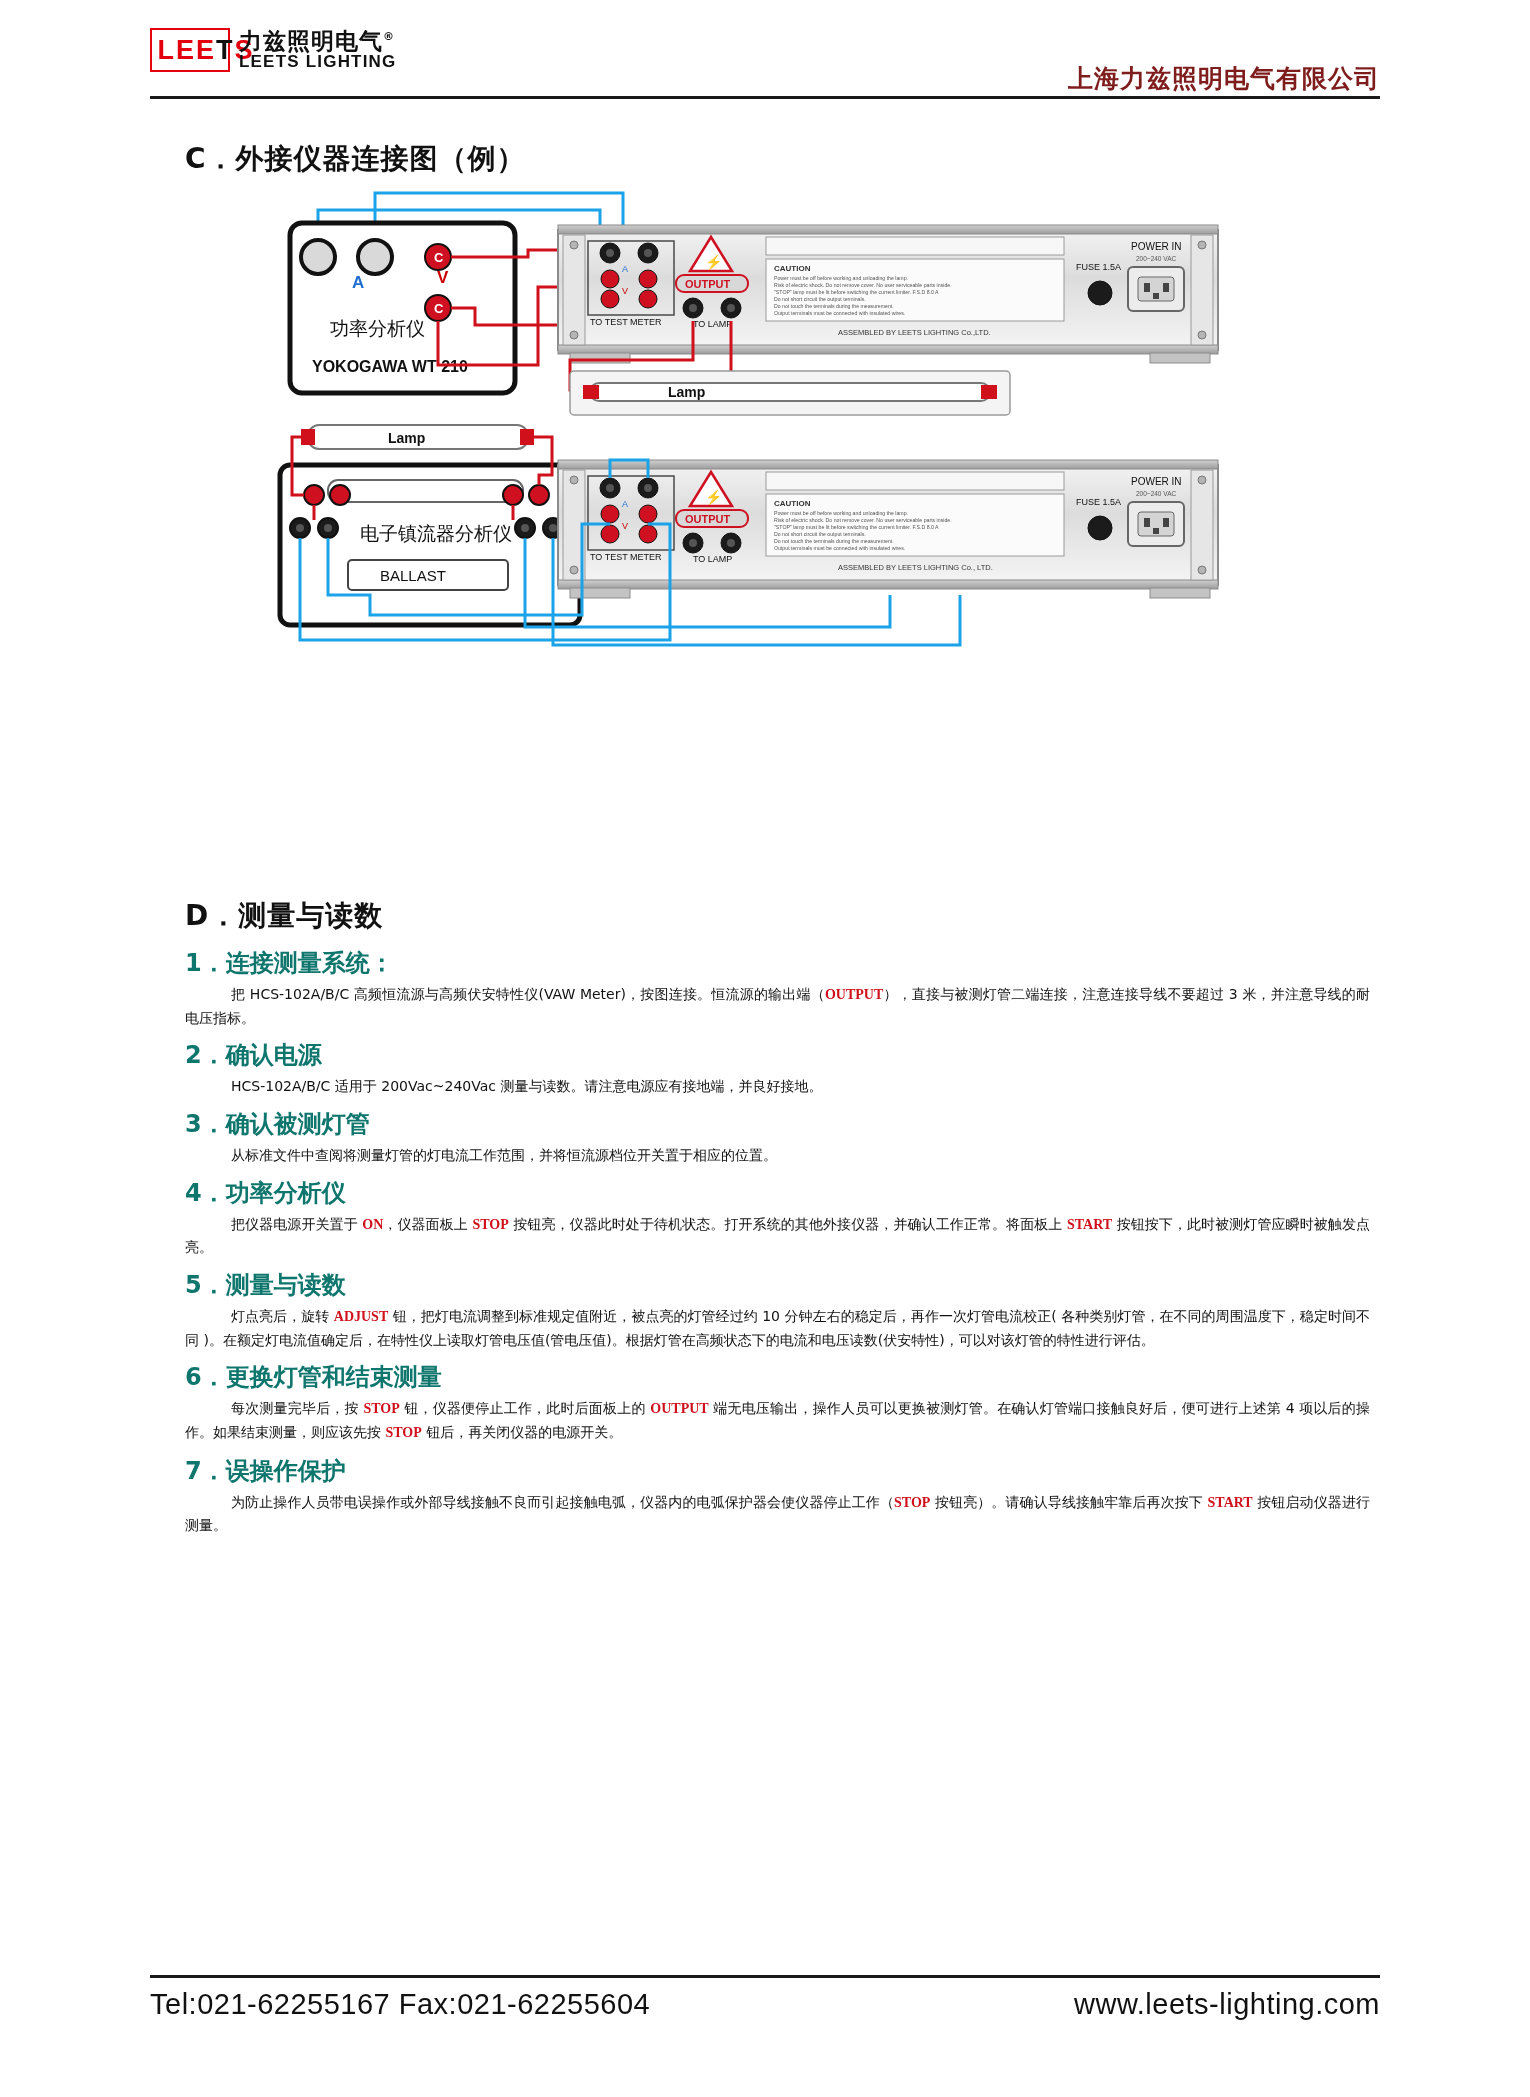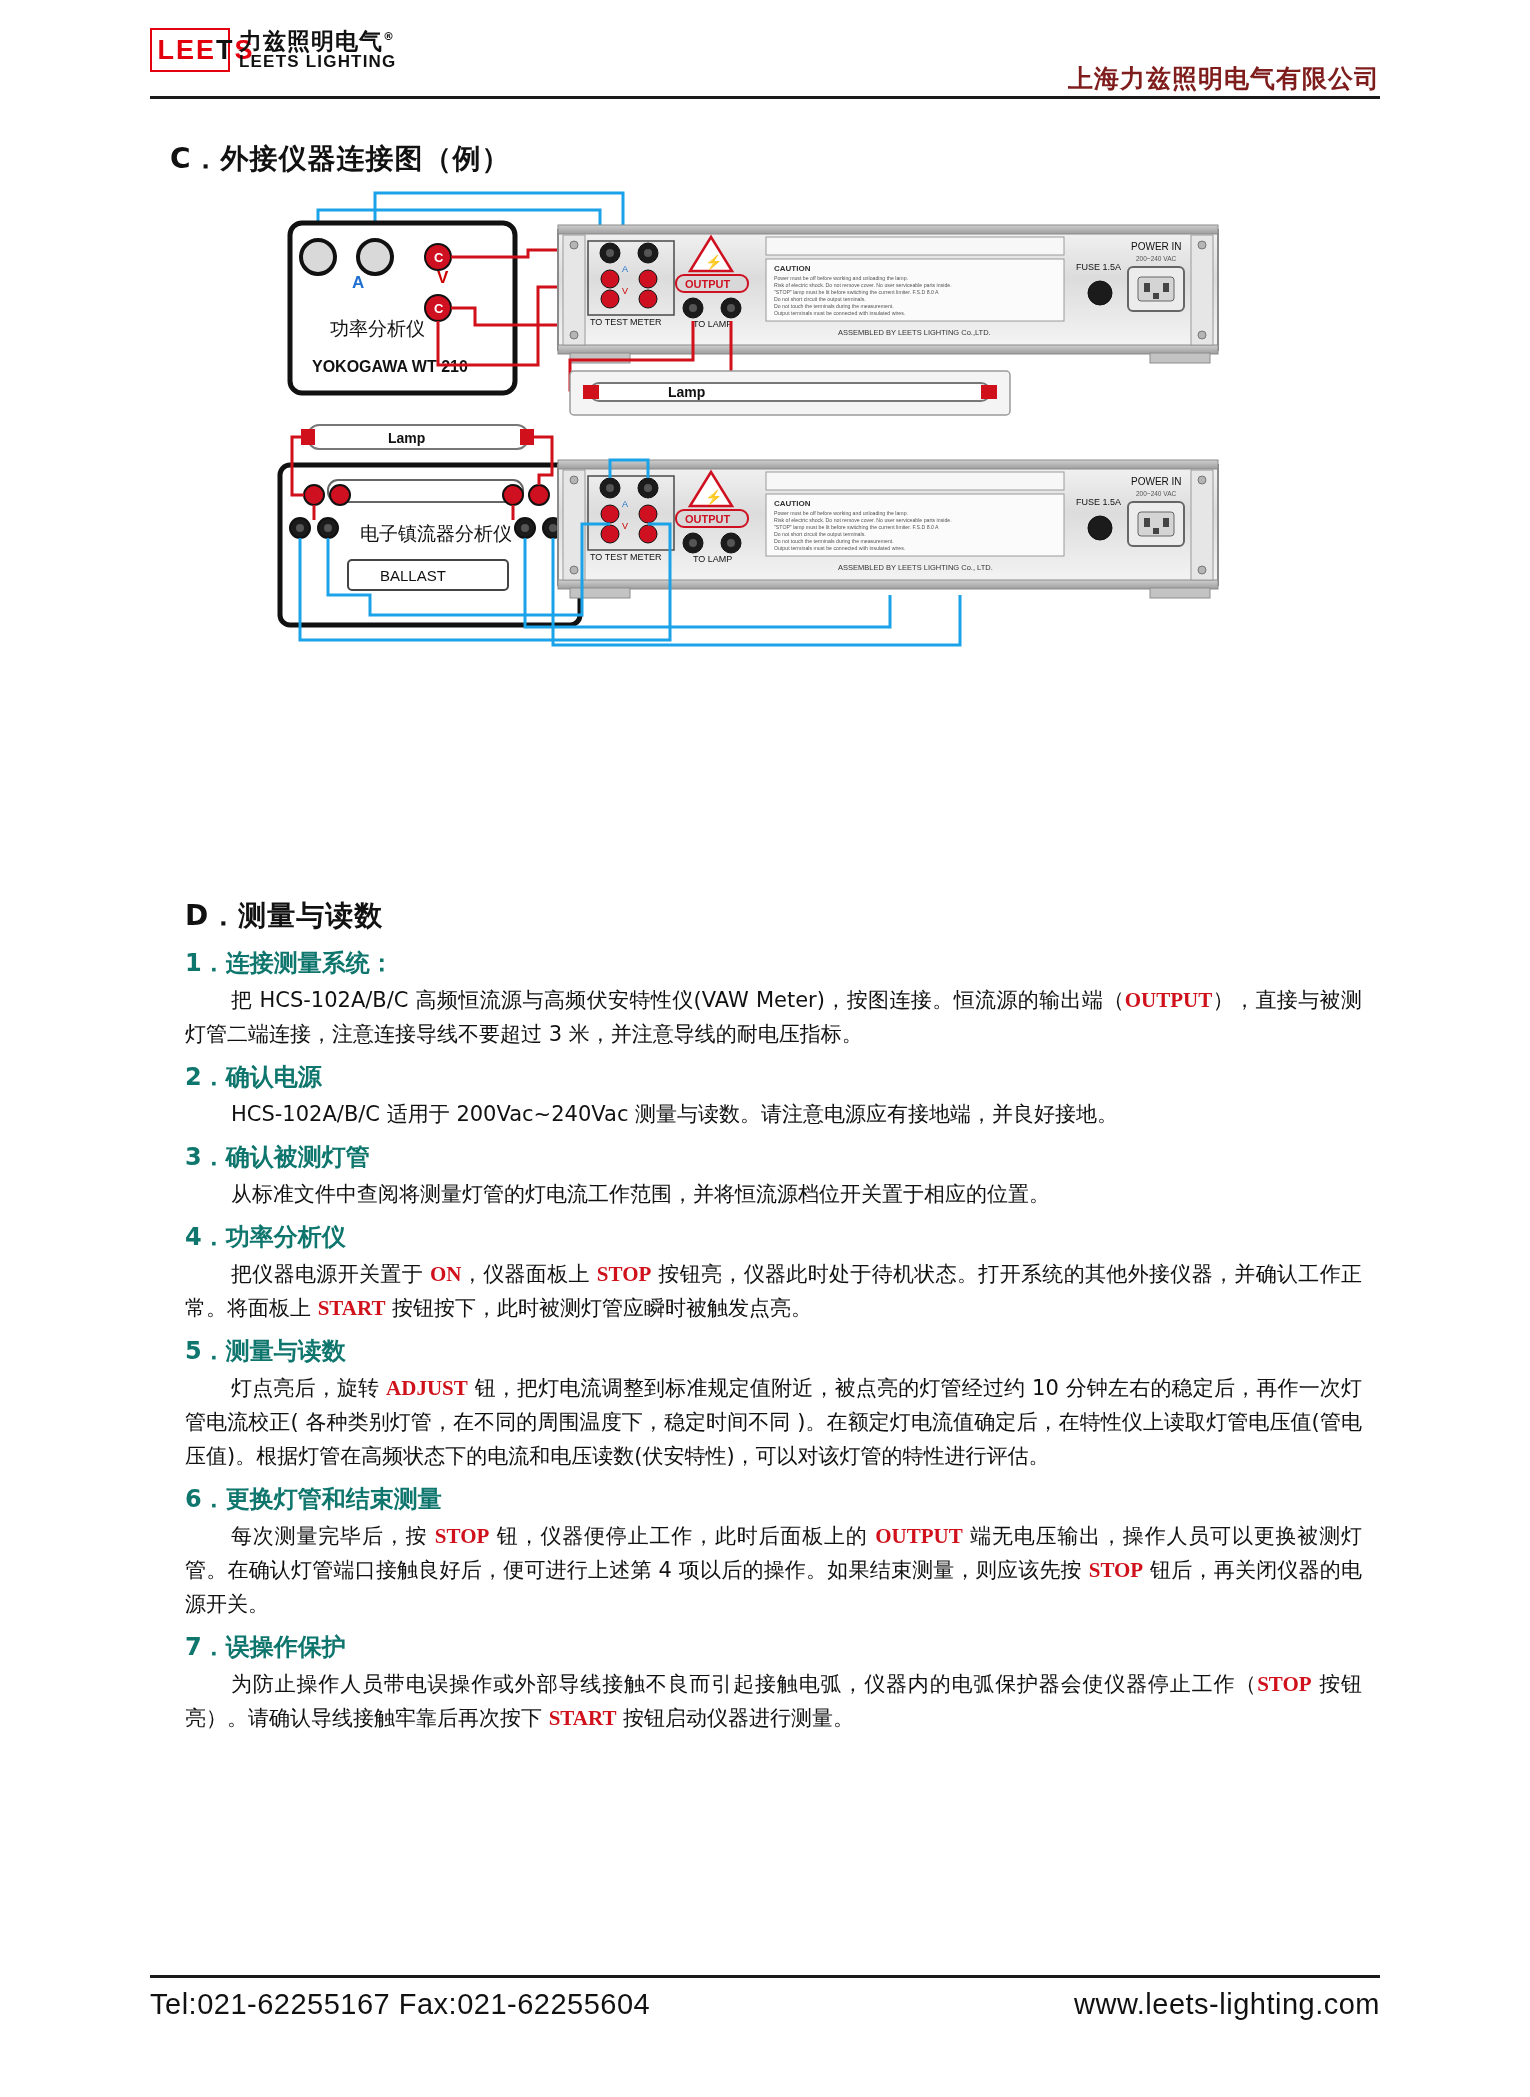--- a/index.html
+++ b/index.html
@@ -46,41 +46,41 @@
   .header-rule{
     position:absolute;left:150px;top:96px;width:1230px;height:3px;background:#1a1a1a;
   }
 
   
   .h-sec{
     position:absolute;
     font-family:"DejaVu Sans",sans-serif;
     font-weight:bold;font-size:28px;color:#111;letter-spacing:1px;
   }
-  #sec-c{left:170px;top:140px;}
+  #sec-c{left:185px;top:140px;}
   #sec-d{left:185px;top:897px;}
 
   
   .diagram{position:absolute;left:270px;top:175px;width:1100px;height:665px;}
   svg{display:block;}
 
   
   .steps{position:absolute;left:185px;top:945px;width:1185px;}
   .step{margin-bottom:2px;}
   .step-title{
     font-family:"DejaVu Sans",sans-serif;
     font-size:24px;color:#0f766e;font-weight:bold;
     line-height:1.5;
   }
   .step-num{display:inline-block;min-width:30px;}
   .step-body{
     font-family:"DejaVu Sans",sans-serif;
-    font-size:21px;color:#111;line-height:1.62;
+    font-size:14px;color:#111;line-height:1.62;
     text-align:justify;
-    margin:2px 8px 8px 0;
+    margin:2px 0 8px 0;
   }
   .ind{text-indent:46px;}
   .rd{color:#d0101a;font-family:"Liberation Serif",serif;font-weight:bold;}
 
   
   .footer-rule{
     position:absolute;left:150px;top:1975px;width:1230px;height:3px;background:#1a1a1a;
   }
   .footer{
     position:absolute;left:150px;top:1988px;width:1230px;

